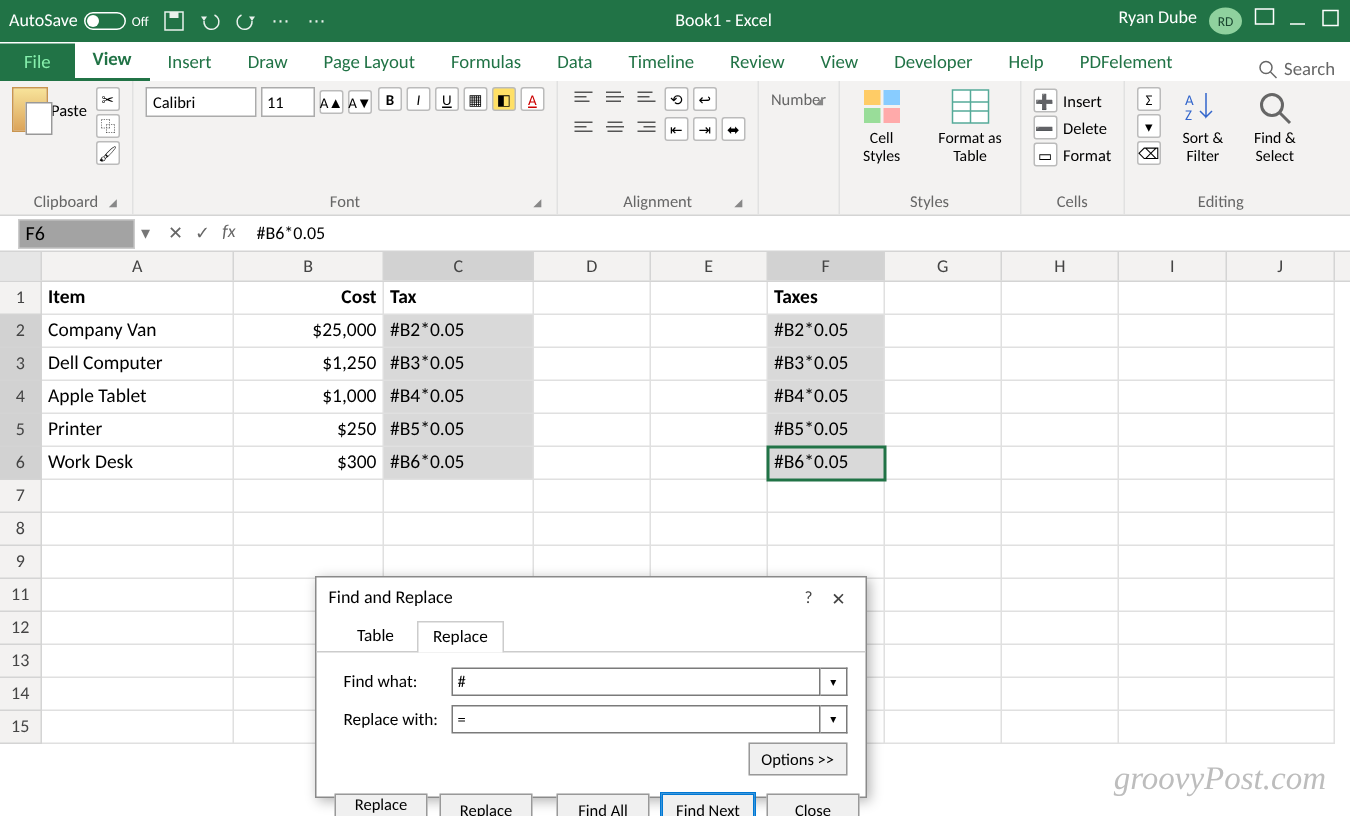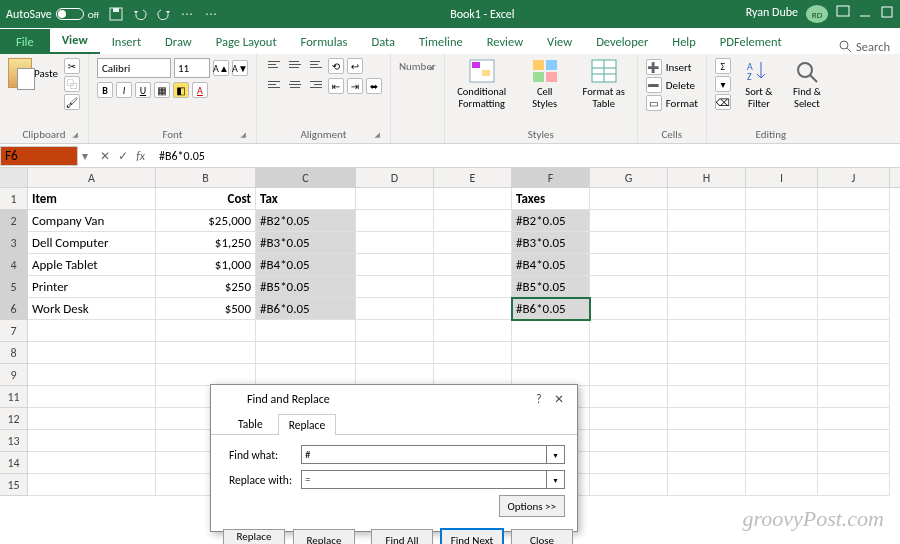--- a/index.html
+++ b/index.html
@@ -48,21 +48,21 @@
 .numfmt { width:108px; height:20px; border:1px solid #ababab; background:#fff; font-size:11px; padding:0 4px; }
 
 .stylebig { display:flex; flex-direction:column; align-items:center; font-size:10.5px; gap:2px; }
 .stylebig .ic { width:28px; height:26px; }
 
 .cell-list { font-size:11px; }
 .cell-list div { display:flex; align-items:center; gap:4px; padding:1px 0; }
 
 
 .fbar { height:24px; background:#fff; border-bottom:1px solid #d4d4d4; display:flex; align-items:center; font-size:12px; }
-.namebox { width:78px; border:1px solid #ccc; height:20px; margin-left:0; padding:0 4px; background:#c2410c; }
+.namebox { width:78px; border:1px solid #ccc; height:20px; margin-left:12px; padding:0 4px; background:#a3a3a3; }
 .fbar .nbarrow { width:14px; text-align:center; color:#777; }
 .fbar .fx { display:flex; gap:8px; margin:0 8px; color:#666; }
 .fbar .formula { flex:1; padding:0 6px; }
 
 
 .gridwrap { position:relative; }
 .colhdr { display:flex; height:20px; background:#f3f2f1; border-bottom:1px solid #d4d4d4; font-size:12px; }
 .corner { width:28px; border-right:1px solid #d4d4d4; background:#e6e6e6; }
 .colhdr .ch { border-right:1px solid #d4d4d4; display:flex; align-items:center; justify-content:center; color:#444; }
 .colhdr .ch.sel { background:#d2d2d2; }
@@ -76,21 +76,21 @@
 .cell.sel { background:#d9d9d9; }
 .cell.active { outline:2px solid #217346; outline-offset:-1px; z-index:2; }
 
 
 .cA{width:128px;} .cB{width:100px;} .cC{width:100px;} .cD{width:78px;} .cE{width:78px;}
 .cF{width:78px;} .cG{width:78px;} .cH{width:78px;} .cI{width:72px;} .cJ{width:72px;}
 
 
 .dialog { position:absolute; left:210px; top:384px; width:368px; height:148px; background:#fff; border:1px solid #8a8a8a; box-shadow:2px 2px 8px rgba(0,0,0,.3); font-size:11.5px; }
 .dialog .hdr { height:28px; display:flex; align-items:center; padding:0 8px; }
-.dialog .hdr .ttl { flex:1; font-weight:400; font-size:12px;margin-left:28px; }
+.dialog .hdr .ttl { flex:1; font-weight:400; font-size:12px; }
 .dialog .hdr .hbtn { width:20px; text-align:center; color:#444; cursor:pointer; }
 .tabstrip { display:flex; border-bottom:1px solid #ccc; padding-left:16px; gap:4px; }
 .dlgtab { padding:3px 10px; border:1px solid transparent; border-bottom:none; cursor:pointer; }
 .dlgtab.active { background:#fff; border-color:#ccc; position:relative; top:1px; }
 .dlgbody { padding:10px 12px 6px 18px; }
 .dlgrow { display:flex; align-items:center; margin-bottom:6px; }
 .dlgrow label { width:72px; }
 .dlgrow .inpwrap { flex:1; display:flex; }
 .dlgrow input { flex:1; height:19px; border:1px solid #7a7a7a; padding:0 3px; font-size:11px; }
 .dlgrow .dd { width:18px; height:19px; border:1px solid #7a7a7a; border-left:none; display:flex; align-items:center; justify-content:center; font-size:8px; }
@@ -190,21 +190,21 @@
       <div class="vcol">
         <span class="mini">✂</span>
         <span class="mini">⿻</span>
         <span class="mini">🖌</span>
       </div>
     </div>
     <div class="label">Clipboard</div>
   </div>
 
   <div class="group">
-    <div class="controls" style="flex-direction:column;gap:4px;">
+    <div class="controls" style="flex-direction:row;gap:4px;">
       <div class="row">
         <input class="fontbox" value="Calibri" style="">
         <input class="sizebox" value="11" style="">
         <span class="mini">A▲</span>
         <span class="mini">A▼</span>
       </div>
       <div class="row">
         <span class="mini" style="font-weight:700">B</span>
         <span class="mini" style="font-style:italic">I</span>
         <span class="mini" style="text-decoration:underline">U</span>
@@ -262,28 +262,20 @@
   </div>
 
   <div class="group">
     <div class="label">Number</div>
   </div>
 
   <div class="group">
     <div class="controls" style="gap:14px;">
       <div class="stylebig">
         <svg class="ic">
-            <rect x="2" y="2" width="24" height="22" fill="#fff" stroke="#8ab"></rect>
-            <rect x="4" y="4" width="8" height="6" fill="#c3e"></rect>
-            <rect x="14" y="12" width="8" height="6" fill="#fd8"></rect>
-          </svg>
-        <span style="text-align:center;width:58px;line-height:1.1">Conditional Formatting</span>
-      </div>
-      <div class="stylebig">
-        <svg class="ic">
             <rect x="2" y="2" width="11" height="10" fill="#fc6"></rect>
             <rect x="15" y="2" width="11" height="10" fill="#8cf"></rect>
             <rect x="2" y="14" width="11" height="10" fill="#9d9"></rect>
             <rect x="15" y="14" width="11" height="10" fill="#faa"></rect>
           </svg>
         <span style="text-align:center;width:40px;line-height:1.1">Cell Styles</span>
       </div>
       <div class="stylebig">
         <svg class="ic">
             <rect x="2" y="2" width="24" height="22" fill="#fff" stroke="#5a9"></rect>
@@ -431,21 +423,21 @@
         <div class="cell cE"></div>
         <div class="cell cF sel">#B5*0.05</div>
         <div class="cell cG"></div>
         <div class="cell cH"></div>
         <div class="cell cI"></div>
         <div class="cell cJ"></div>
       </div>
       <div class="sheetrow">
         <div class="rowhdr sel">6</div>
         <div class="cell cA">Work Desk</div>
-        <div class="cell cB r">$500</div>
+        <div class="cell cB r">$300</div>
         <div class="cell cC sel">#B6*0.05</div>
         <div class="cell cD"></div>
         <div class="cell cE"></div>
         <div class="cell cF sel active">#B6*0.05</div>
         <div class="cell cG"></div>
         <div class="cell cH"></div>
         <div class="cell cI"></div>
         <div class="cell cJ"></div>
       </div>
       <div class="sheetrow">

